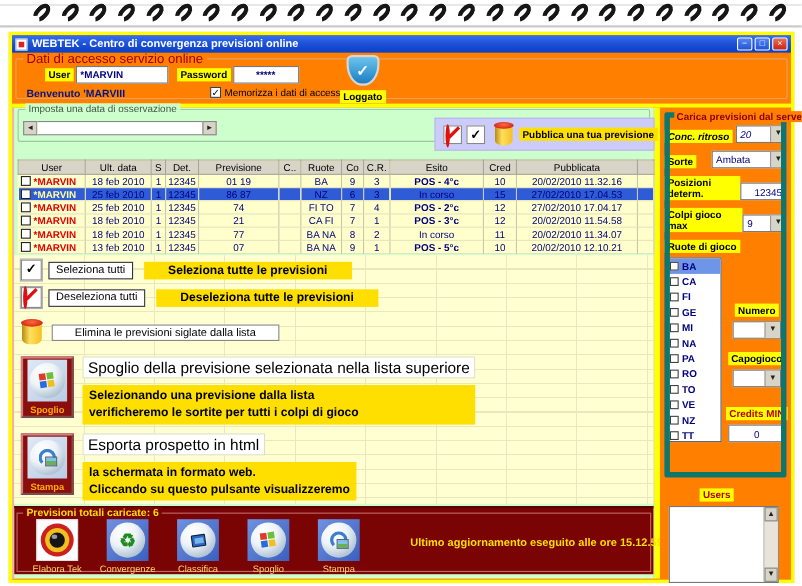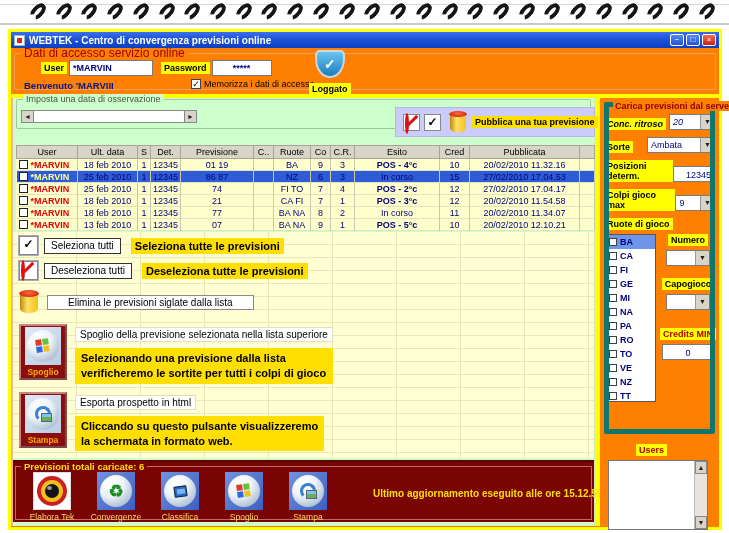--- a/index.html
+++ b/index.html
@@ -86,39 +86,39 @@
   .rowcb{display:inline-block;width:9px;height:9px;background:#fff;border:1px solid #222;margin-right:3px;vertical-align:-1px;}
 
   
   #cgrid{position:relative;height:226px;background-color:#ffffd2;
      background-image:repeating-linear-gradient(180deg,transparent 0 12px,#e8e8b8 12px 13px),
                       repeating-linear-gradient(90deg,transparent 0 63px,#e8e8b8 63px 64px);
      padding:4px 0 0 6px;}
   .act-row{display:flex;align-items:center;margin-bottom:6px;}
   .act-ico{width:19px;height:19px;background:#fff;border:1px solid #888;outline:1px solid #aab;flex:0 0 auto;position:relative;}
   .wbtn{margin-left:6px;background:#fff;border:1px solid #333;font-size:10px;padding:1px 6px 2px 6px;white-space:nowrap;}
-  .note{margin-left:10px;background:#ffdf00;color:#000;font-weight:bold;font-size:11px;padding:2px 4px;white-space:nowrap;}
+  .note{margin-left:10px;background:#ffdf00;color:#000;font-weight:bold;font-size:11px;padding:2px 22px;white-space:nowrap;}
   .plain-lab{margin-left:8px;background:#fff;border:1px solid #888;font-size:10px;padding:1px 20px;white-space:nowrap;}
   .bigbtn{width:48px;height:56px;background:#8b0e0e;border:2px outset #d08080;display:flex;flex-direction:column;align-items:center;justify-content:center;flex:0 0 auto;}
   .bigbtn .pad{width:36px;height:38px;background:linear-gradient(135deg,#dfe9f6,#b9cbe4);display:flex;align-items:center;justify-content:center;}
   .bigbtn .blab{color:#ffaa00;font-size:8.5px;font-weight:bold;margin-top:2px;}
   .ball{width:32px;height:32px;border-radius:50%;background:radial-gradient(circle at 35% 28%,#ffffff 0%,#eef3f8 40%,#b9cada 70%,#8fa9bf 100%);display:flex;align-items:center;justify-content:center;position:relative;}
   .win-logo{width:14px;height:14px;display:grid;grid-template-columns:6px 6px;grid-template-rows:6px 6px;gap:1px;transform:rotate(-8deg);}
   .win-logo i:nth-child(1){background:#e03a2a;}
   .win-logo i:nth-child(2){background:#6cbf3a;}
   .win-logo i:nth-child(3){background:#2a6ae0;}
   .win-logo i:nth-child(4){background:#f0c020;}
   .globe-swirl{width:16px;height:16px;border:3px solid #3a7fd0;border-radius:50%;border-bottom-color:transparent;position:relative;}
   .globe-swirl::after{content:"";position:absolute;right:-4px;bottom:-3px;width:9px;height:7px;background:linear-gradient(180deg,#7ec3ea 50%,#69b05c 50%);border:1px solid #567;}
   .recycle{color:#1e8c1e;font-size:17px;font-weight:bold;line-height:1;}
   .monitor{width:13px;height:11px;background:#2a68c8;border:1px solid #123;border-radius:1px;transform:rotate(-8deg);position:relative;}
   .monitor::after{content:"";position:absolute;left:2px;top:2px;width:8px;height:5px;background:#7ab4ee;}
   .sp-block{display:flex;align-items:flex-start;margin-bottom:8px;}
   .sp-right{margin-left:8px;}
-  .caption{display:inline-block;background:#fff;font-size:10px;color:#000;padding:1px 4px;border:1px solid #e0e0c0;white-space:nowrap;}
+  .caption{display:inline-block;background:#fff;font-size:14px;color:#000;padding:1px 4px;border:1px solid #e0e0c0;white-space:nowrap;}
   .bignote{margin-top:6px;background:#ffdf00;color:#000;font-weight:bold;font-size:11px;padding:3px 6px;line-height:1.35;white-space:nowrap;}
 
   
   #footer{position:relative;height:62px;margin-top:2px;background:#7a0404;border-top:2px solid #5a0202;}
   #footer .frame{position:absolute;left:2px;right:2px;top:4px;bottom:2px;border:1px solid #c06868;}
   #footer .lg{position:absolute;left:8px;top:-1px;color:#ffdf00;font-weight:bold;font-size:9.5px;background:#7a0404;padding:0 3px;}
   #ficons{position:absolute;left:10px;top:10px;display:flex;align-items:flex-start;}
   .fic{width:58px;margin-right:6px;text-align:center;}
   .fic .sq{width:38px;height:38px;margin:0 auto;background:linear-gradient(135deg,#7092e0,#3a5fc0);display:flex;align-items:center;justify-content:center;}
   .fic .sq.white{background:#fff;border:1px solid #ddd;}
@@ -135,21 +135,21 @@
   .sb-row{display:flex;align-items:flex-end;margin:7px 4px 0 4px;justify-content:space-between;}
   .dd{display:flex;height:16px;border:1px solid #7a7a7a;background:#fff;}
   .dd .val{flex:1;font-size:9px;color:#000080;padding:2px 2px 0 3px;overflow:hidden;}
   .dd .btn{width:14px;background:#d8d4c8;border-left:1px solid #999;font-size:7px;line-height:14px;text-align:center;color:#222;}
   .sb-input{height:16px;border:1px solid #7a7a7a;background:#fff;font-size:9px;color:#000080;padding:2px 3px 0 3px;text-align:right;}
   #ruote-wrap{display:flex;margin:4px 4px 0 6px;}
   #ruote-list{width:50px;height:168px;background:#fff;border:1px solid #555;overflow:hidden;}
   .ritem{display:flex;align-items:center;height:14px;padding-left:2px;font-size:9px;font-weight:bold;color:#000080;}
   .ritem .cb{width:8px;height:8px;margin-right:3px;}
   .ritem.rsel{background:#6f95e8;}
-  #ruote-right{width:54px;margin-left:5px;display:flex;flex-direction:column;align-items:center;}
+  #ruote-right{width:54px;margin-left:5px;display:flex;flex-direction:column;align-items:center;justify-content:flex-end;}
   .redlab{background:#ffff00;color:#b00000;font-size:9px;font-weight:bold;padding:1px 3px;}
   #users-list{position:absolute;left:8px;top:362px;width:100px;height:70px;background:#fff;border:1px solid #777;}
   #users-scroll{position:absolute;right:0;top:0;bottom:0;width:13px;background:#e8e4dc;border-left:1px solid #bbb;display:flex;flex-direction:column;justify-content:space-between;}
   #users-lab{position:absolute;left:36px;top:346px;}
 </style>
 </head>
 <body>
 
 <div id="stage">
 
@@ -426,22 +426,22 @@
               <div class="pad">
                   <div class="ball">
                     <span class="globe-swirl"></span>
                   </div>
                 </div>
               <div class="blab">Stampa</div>
             </div>
             <div class="sp-right">
               <span class="caption">Esporta prospetto in html</span>
               <div class="bignote">
+                <div>la schermata in formato web.</div>
                 <div>Cliccando su questo pulsante visualizzeremo</div>
-                <div>la schermata in formato web.</div>
               </div>
             </div>
           </div>
         </div>
 
         <div id="footer">
           <div class="frame"></div>
           <span class="lg">Previsioni totali caricate: 6</span>
           <div id="ficons">
             <div class="fic">

